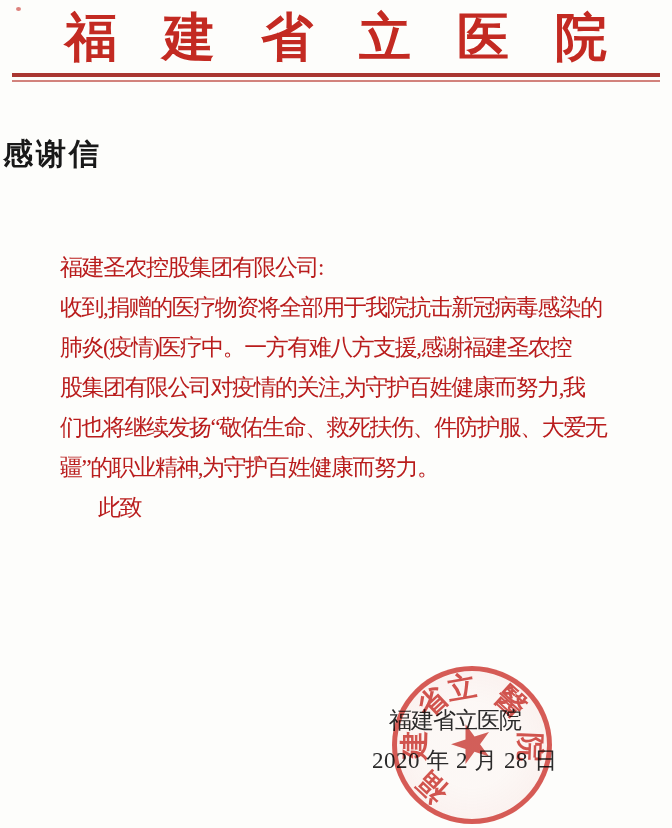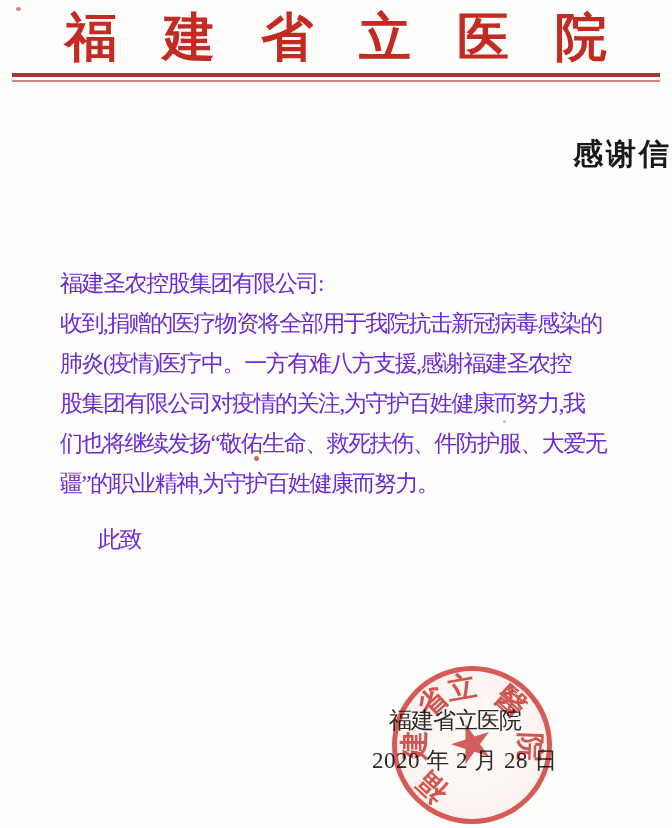--- a/index.html
+++ b/index.html
@@ -24,35 +24,35 @@
   .letterhead-rule {
     position:absolute; top:73px; left:12px; width:648px; height:3px;
     border-top:4px solid #a93631;
     border-bottom:2px solid #d2827c;
     background:transparent;
   }
 
   
   .doc-title {
     position:absolute; top:130px; left:0; width:672px; margin:0;
-    text-align:right; line-height:48px;
+    text-align:left; line-height:48px;
     font-size:30px; font-weight:bold; color:#191919;
     letter-spacing:3px; padding-left:3px; box-sizing:border-box;
   }
 
   
   .letter-body {
-    position:absolute; top:264px; left:60px; width:560px;
-    font-size:23px; color:#6d28d9; letter-spacing:-1.5px;
+    position:absolute; top:248px; left:60px; width:560px;
+    font-size:23px; color:#b91c1c; letter-spacing:-1.5px;
   }
   .letter-body .line {
     height:40px; line-height:40px; white-space:nowrap;
   }
   .indent1 { text-indent:35px; }
-  .indent2 { text-indent:38px;margin-top:16px; }
+  .indent2 { text-indent:38px; }
 
   
   .signature {
     position:absolute; left:389px; top:709px;
     font-size:23px; line-height:24px; letter-spacing:-1px;
     color:#2b2b2b; white-space:nowrap;
   }
   .sign-date {
     position:absolute; left:372px; top:749px;
     font-size:23px; line-height:24px; letter-spacing:0.5px;

